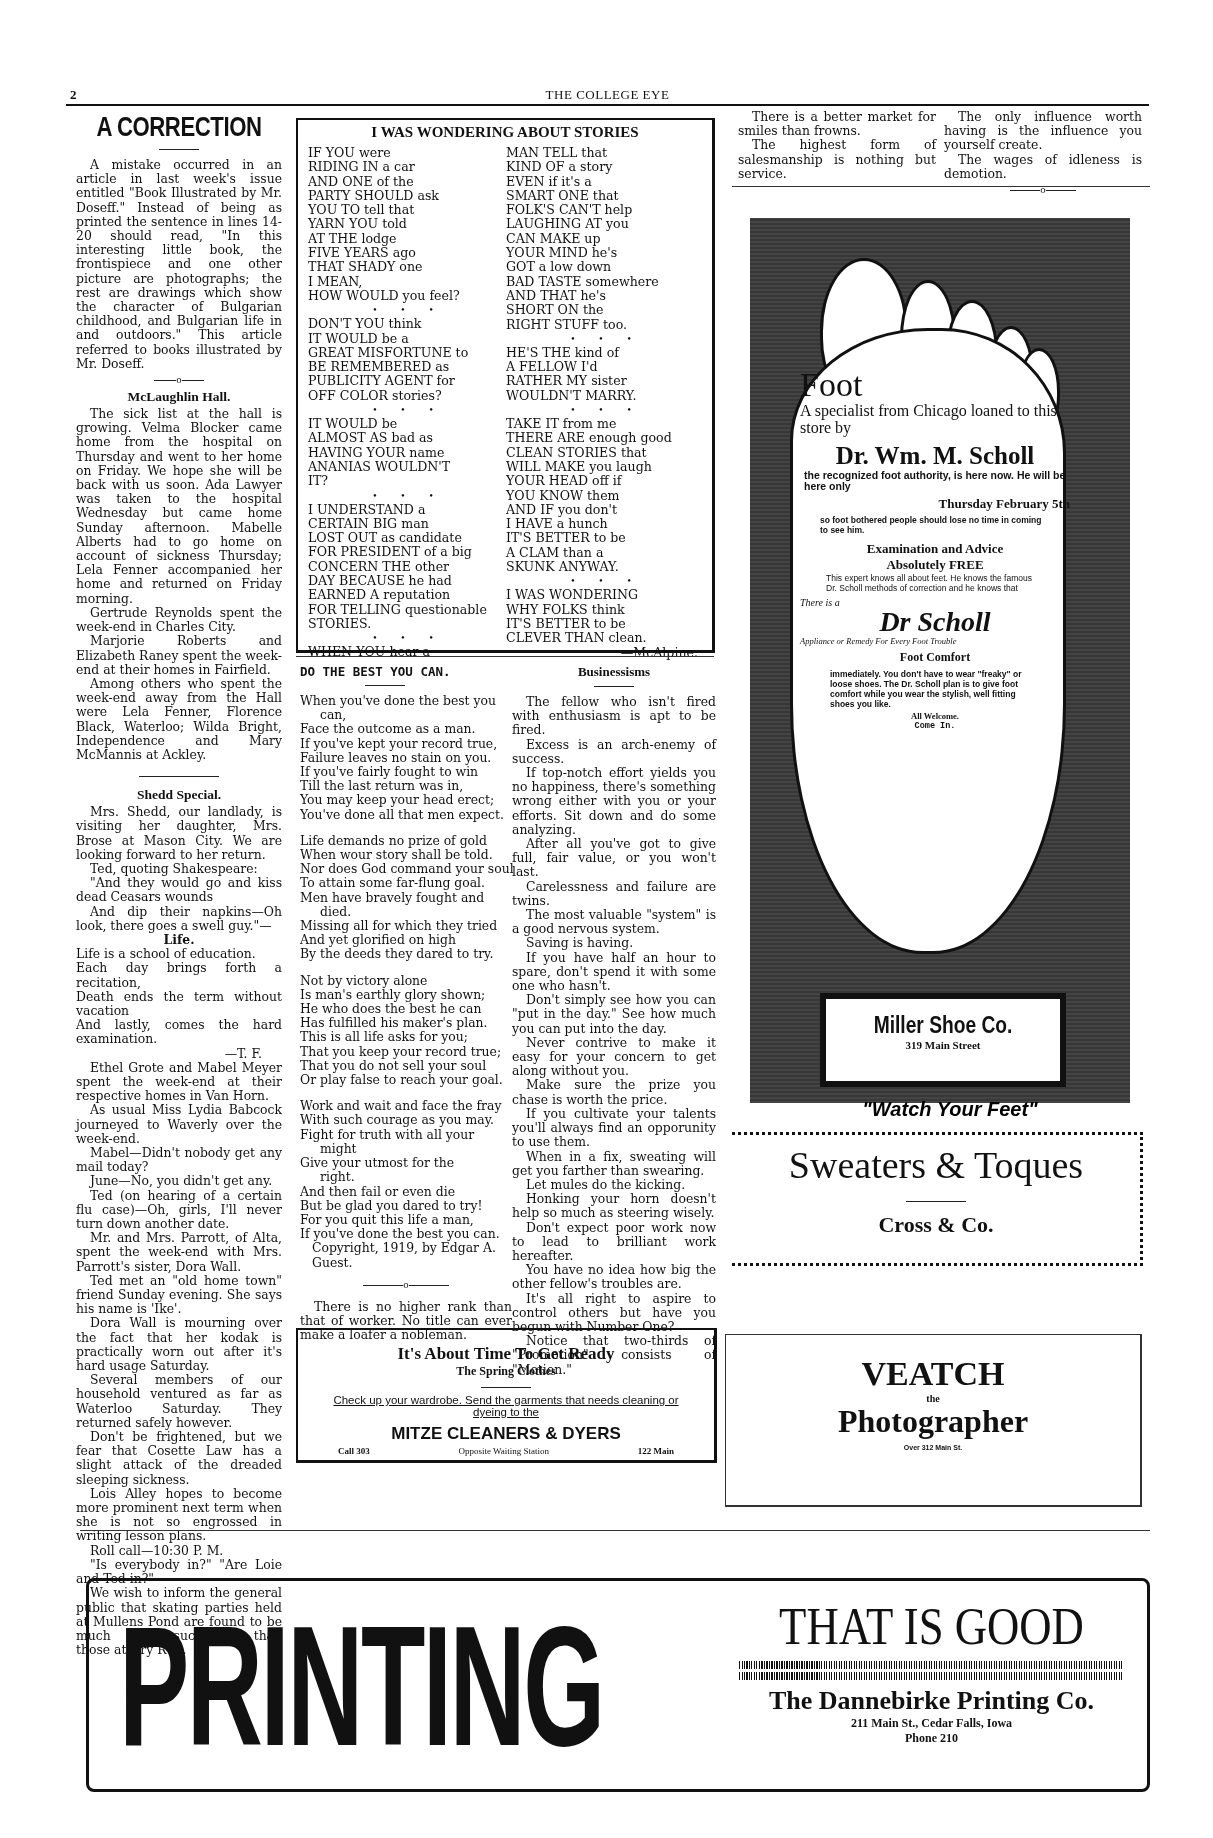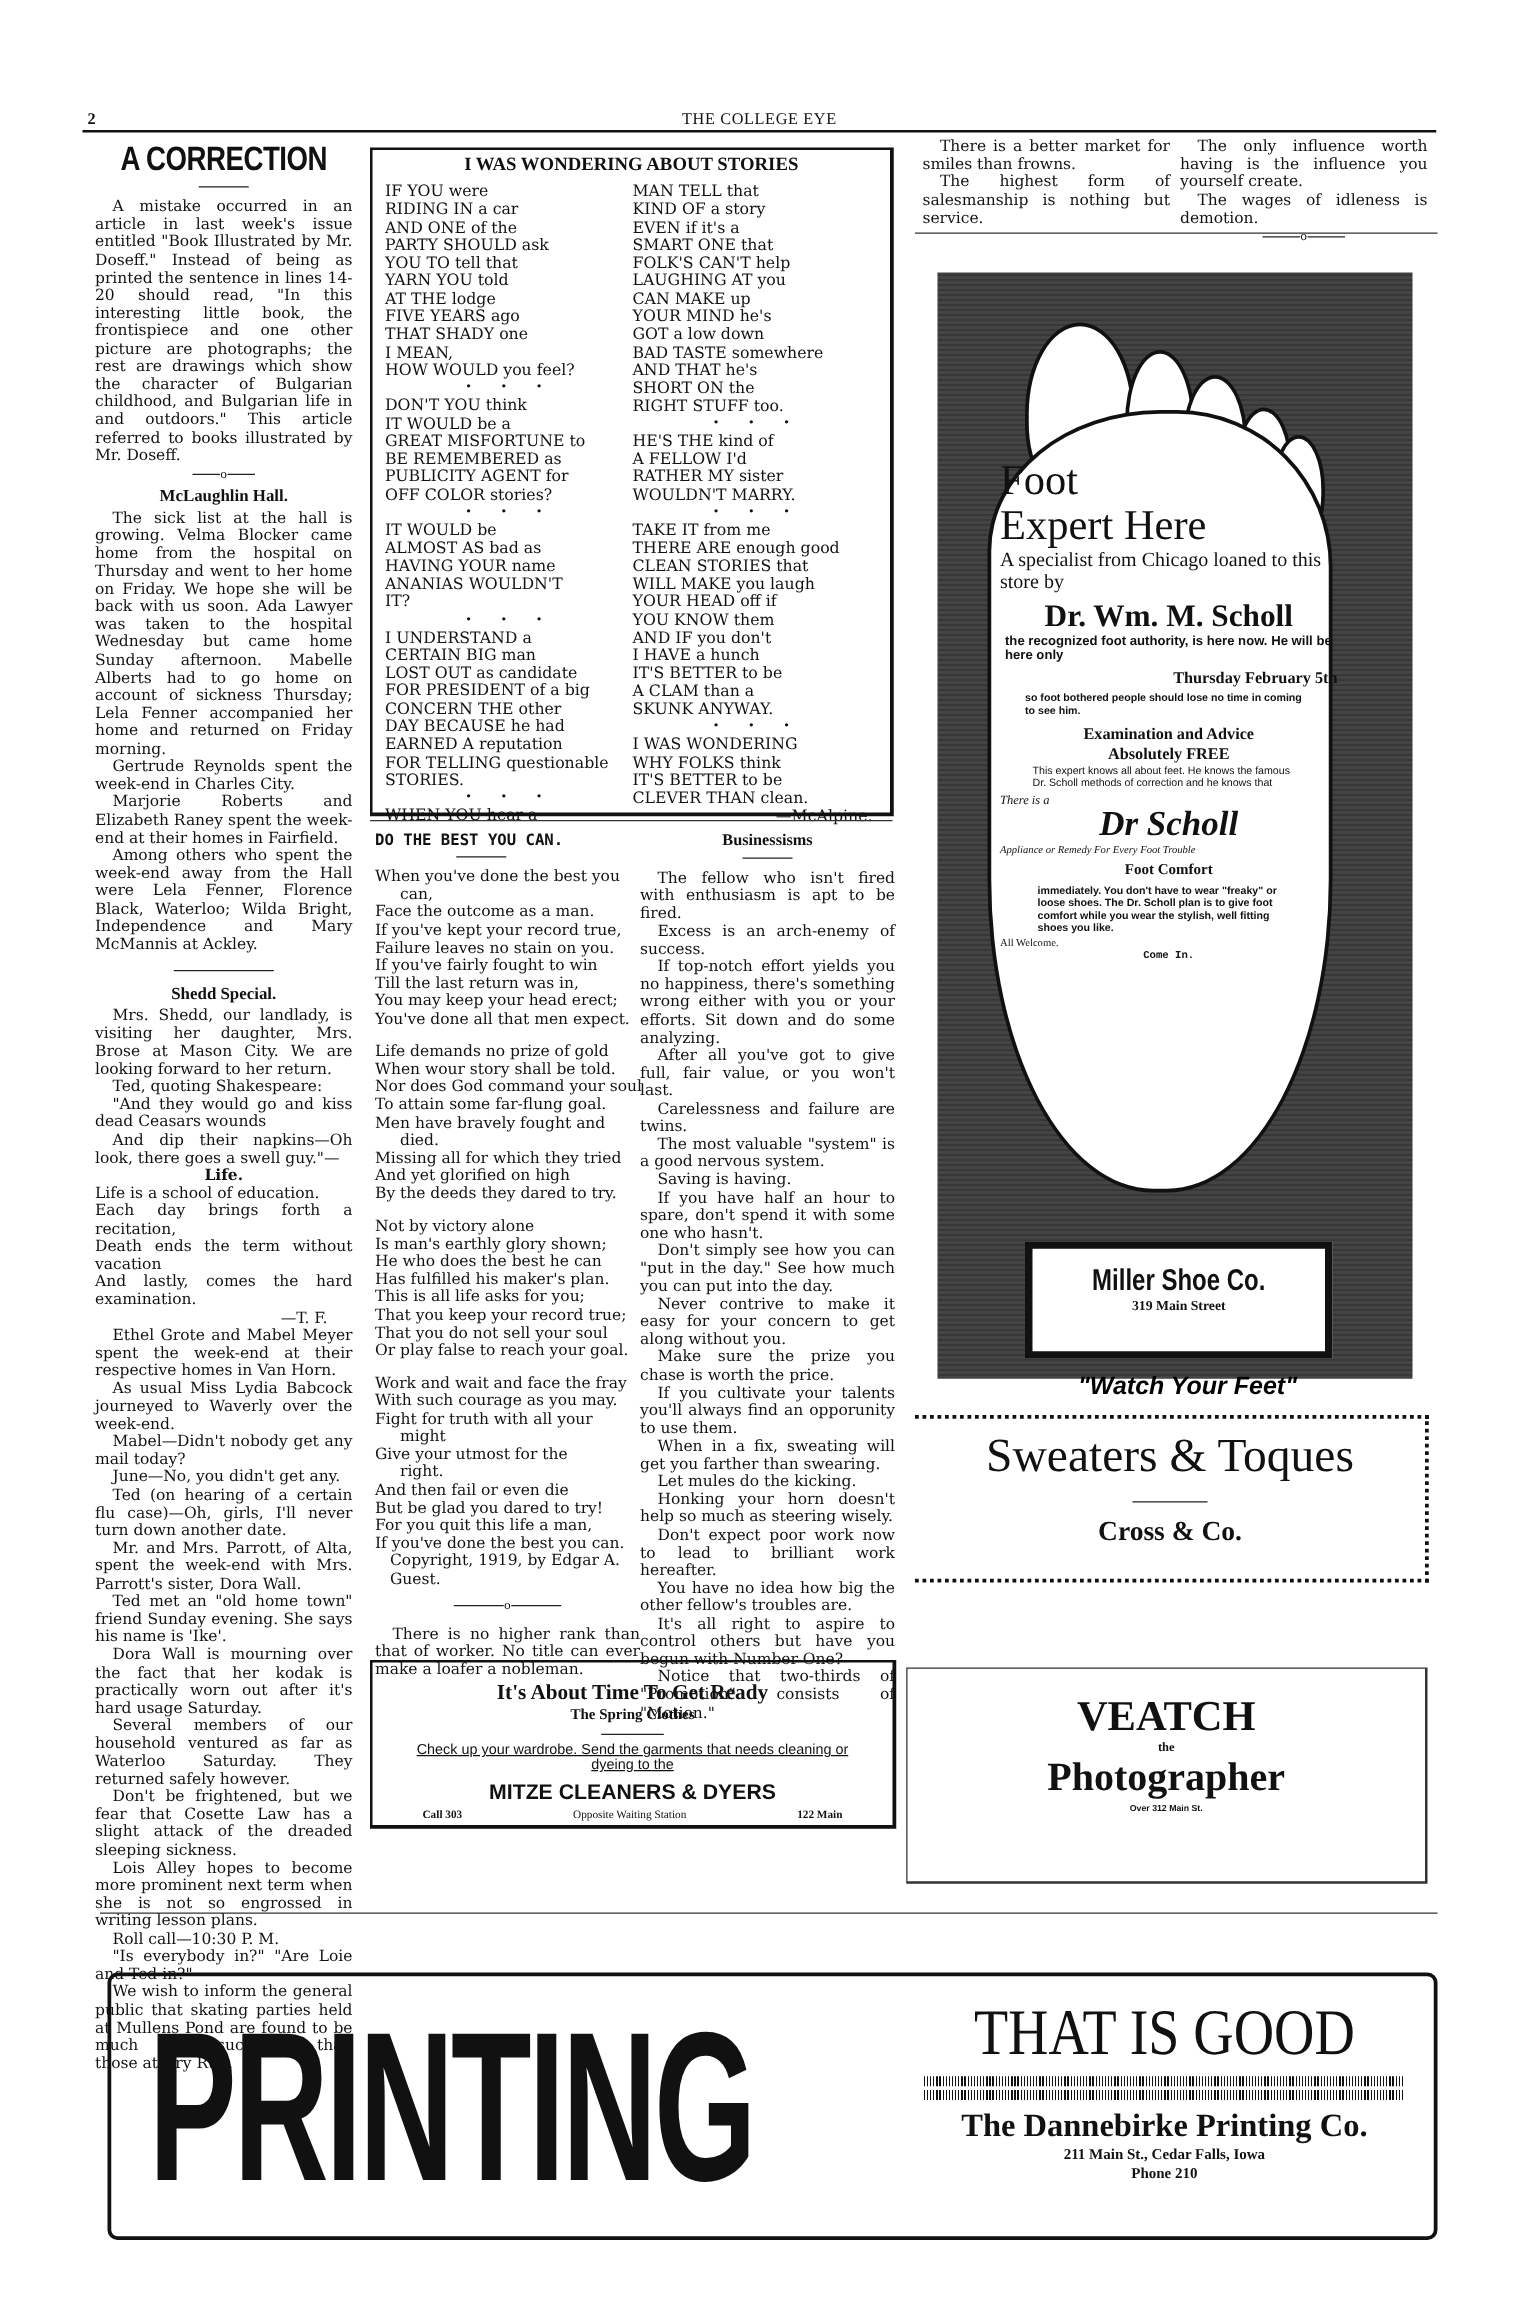--- a/index.html
+++ b/index.html
@@ -258,35 +258,34 @@
 
 <div class="abs scholl">
   <div class="toe" style="left:70px;top:40px;width:82px;height:140px;"></div>
   <div class="toe" style="left:150px;top:62px;width:50px;height:110px;"></div>
   <div class="toe" style="left:196px;top:82px;width:46px;height:100px;"></div>
   <div class="toe" style="left:238px;top:108px;width:40px;height:90px;"></div>
   <div class="toe" style="left:268px;top:130px;width:36px;height:80px;"></div>
   <div class="foot-shape"></div>
   <div style="position:absolute;left:50px;top:150px;width:270px;font-family:'Liberation Sans',sans-serif;color:#111;">
     <div style="font-family:'Liberation Serif',serif;font-size:34px;line-height:34px;">Foot</div>
-    <div style="font-family:'Liberation Serif',serif;font-size:34px;line-height:38px;">Expert Here</div>
     <div style="font-family:'Liberation Serif',serif;font-size:16px;line-height:17px;">A specialist from Chicago loaned to this store by</div>
     <div style="font-family:'Liberation Serif',serif;font-weight:bold;font-size:25px;text-align:center;margin:6px 0 0;">Dr. Wm. M. Scholl</div>
     <div style="font-size:10.5px;line-height:11px;font-weight:bold;padding-left:4px;">the recognized foot authority, is here now. He will be here only</div>
     <div style="font-family:'Liberation Serif',serif;font-size:13px;font-weight:bold;text-align:right;margin:4px 0;">Thursday February 5th</div>
     <div style="font-size:8.5px;line-height:9.5px;font-weight:bold;padding:0 20px;">so foot bothered people should lose no time in coming to see him.</div>
     <div style="font-family:'Liberation Serif',serif;font-weight:bold;font-size:13px;text-align:center;margin-top:6px;">Examination and Advice</div>
     <div style="font-family:'Liberation Serif',serif;font-weight:bold;font-size:13px;text-align:center;">Absolutely FREE</div>
     <div style="font-size:8.5px;line-height:10px;padding:0 26px;">This expert knows all about feet. He knows the famous Dr. Scholl methods of correction and he knows that</div>
     <div style="font-family:'Liberation Serif',serif;font-style:italic;font-size:10px;margin-top:4px;">There is a</div>
     <div style="font-family:'Liberation Serif',serif;font-style:italic;font-weight:bold;font-size:28px;text-align:center;line-height:28px;">Dr Scholl</div>
     <div style="font-family:'Liberation Serif',serif;font-style:italic;font-size:8.5px;white-space:nowrap;">Appliance or Remedy For Every Foot Trouble</div>
     <div style="font-family:'Liberation Serif',serif;font-weight:bold;font-size:12px;text-align:center;margin:4px 0;">Foot Comfort</div>
     <div style="font-size:8.5px;line-height:10px;font-weight:bold;padding:0 36px 0 30px;">immediately. You don't have to wear "freaky" or loose shoes. The Dr. Scholl plan is to give foot comfort while you wear the stylish, well fitting shoes you like.</div>
-    <div style="font-family:'Liberation Serif',serif;font-size:8.5px;font-weight:normal;margin-top:2px;">All Welcome.</div>
+    <div style="font-family:'Liberation Serif',serif;font-size:8.5px;font-weight:bold;text-align:center;margin-top:2px;">All Welcome.</div>
     <div style="font-family:Liberation Mono, monospace;font-size:8.5px;font-weight:bold;text-align:center;">Come In.</div>
   </div>
   <div style="position:absolute;left:70px;top:775px;width:234px;height:82px;background:#fff;border:6px solid #111;text-align:center;">
     <div style="font-family:'Liberation Sans',sans-serif;font-weight:bold;font-size:24px;margin-top:12px;transform:scaleX(0.8);">Miller Shoe Co.</div>
     <div style="font-family:'Liberation Serif',serif;font-weight:bold;font-size:11px;">319 Main Street</div>
   </div>
   <div style="position:absolute;left:80px;top:880px;width:240px;text-align:center;font-family:'Liberation Sans',sans-serif;font-style:italic;font-weight:bold;font-size:20px;color:#000;">"Watch Your Feet"</div>
 </div>
 
 <div class="abs" style="left:732px; top:1132px; width:408px; height:128px; border-top:3px dotted #111; border-right:3px dotted #111; border-bottom:3px dotted #111;">

